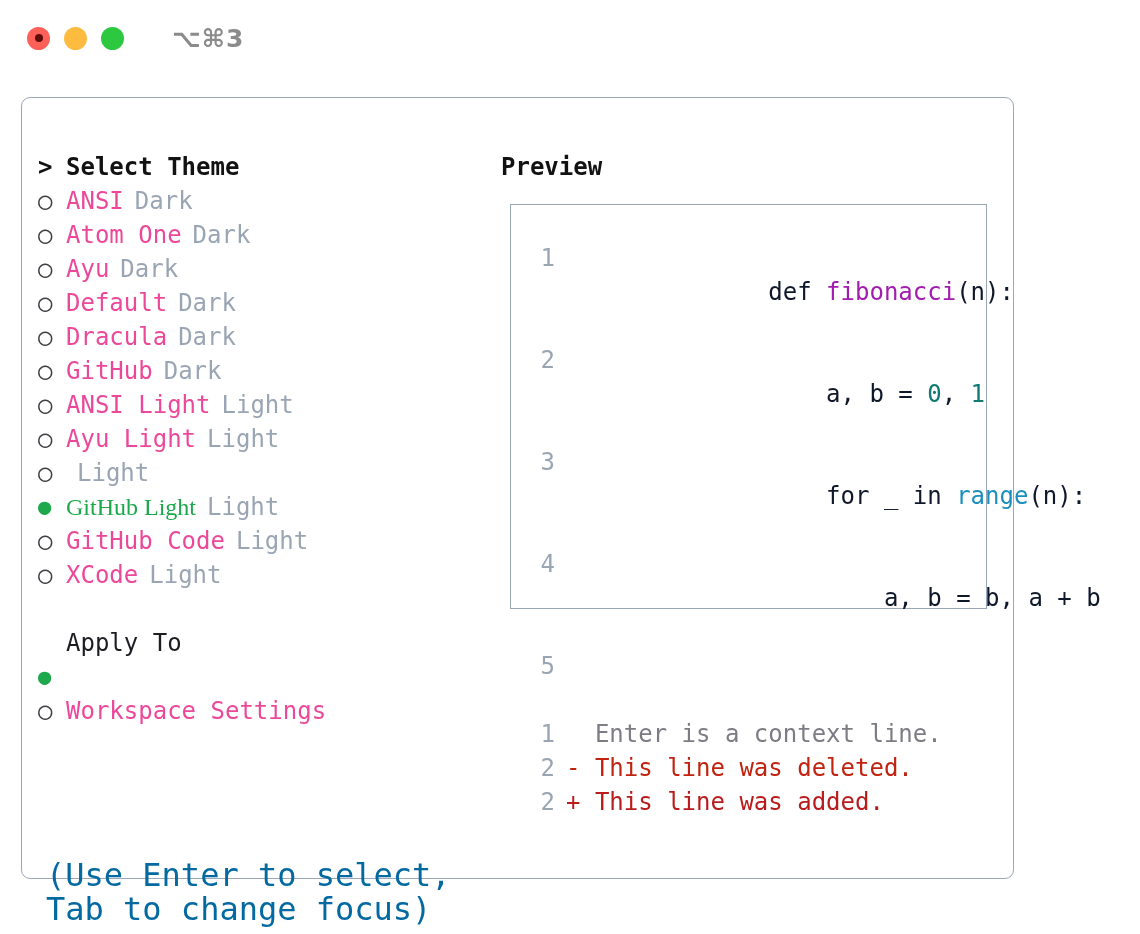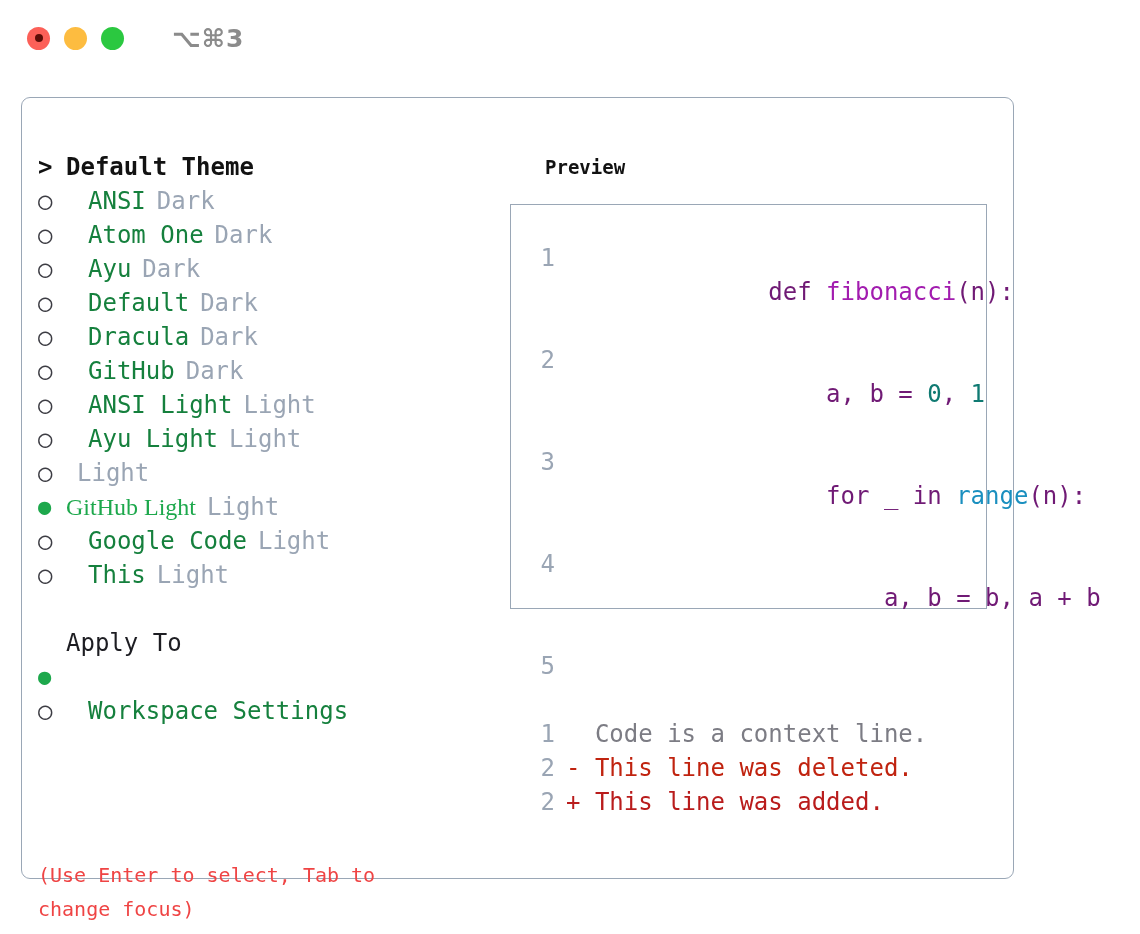--- a/index.html
+++ b/index.html
@@ -106,56 +106,55 @@
     font-size: 24px;
   }
   .marker-caret { font-weight: bold; color: #111111; }
   .marker-dot   { color: #1da84c; font-size: 22px; }
 
   .heading {
     font-weight: bold;
     color: #121212;
   }
 
-  .label      { color: #15803d; margin-left: 22px; }
+  .label      { color: #ec4899; }
   .label-sel  { color: #1da84c; font-family: Liberation Serif, serif; }
   .suffix     { color: #9aa5b4; padding-left: 11px; }
 
   .spacer { height: 34px; }
 
   .group-label {
     color: #1d1d22;
     padding-left: 28px;
     text-align: center;
   }
 
   .hint {
     position: absolute;
-    left: 16px;
+    left: 24px;
     top: 760px;
     width: 420px;
-    font-size: 20px;
+    font-size: 32px;
     line-height: 34px;
-    color: #ef4444;
+    color: #0369a1;
   }
 
   
   .right-col {
     position: absolute;
     left: 479px;
     top: 52px;
     width: 500px;
   }
 
   .preview-title {
-    font-size: 19px;
+    font-size: 24px;
     font-weight: bold;
     color: #121212;
     line-height: 34px;
-    margin-left: 44px;
   }
 
   .code-box {
     position: absolute;
     left: 9px;
     top: 54px;
     width: 477px;
     height: 405px;
     border: 1.6px solid #9aa7b6;
     background: #ffffff;
@@ -181,21 +180,21 @@
     flex: 0 0 26px;
     text-align: right;
     color: #9aa5b4;
   }
 
   .code-text { padding-left: 11px; color: #32323a; }
 
   .tok-fn    { color: #a21caf; }
   .tok-num   { color: #0f7a72; }
   .tok-call  { color: #1a8fbf; }
-  .tok-plain { color: #701a75; }
+  .tok-plain { color: #0f172a; }
 
   .diff-ctx { color: #7c7c84; }
   .diff-del { color: #c0230f; }
   .diff-add { color: #b91c1c; }
 
   .blank-line { height: 34px; }
 </style>
 </head>
 <body>
 
@@ -208,21 +207,21 @@
   <span class="shortcut">⌥⌘3</span>
 </div>
 
 <div class="panel">
   <div class="columns">
 
     <div class="left-col">
 
       <div class="row">
         <span class="marker marker-caret">&gt;</span>
-        <span class="heading">Default Theme</span>
+        <span class="heading">Select Theme</span>
       </div>
 
       <div class="row">
         <span class="marker">○</span>
         <span class="label">ANSI</span>
         <span class="suffix">Dark</span>
       </div>
 
       <div class="row">
         <span class="marker">○</span>
@@ -272,27 +271,27 @@
       </div>
 
       <div class="row">
         <span class="marker marker-dot">●</span>
         <span class="label-sel">GitHub Light</span>
         <span class="suffix">Light</span>
       </div>
 
       <div class="row">
         <span class="marker">○</span>
-        <span class="label">Google Code</span>
-        <span class="suffix">Light</span>
-      </div>
-
-      <div class="row">
-        <span class="marker">○</span>
-        <span class="label">This</span>
+        <span class="label">GitHub Code</span>
+        <span class="suffix">Light</span>
+      </div>
+
+      <div class="row">
+        <span class="marker">○</span>
+        <span class="label">XCode</span>
         <span class="suffix">Light</span>
       </div>
 
       <div class="spacer"></div>
 
       <div class="row">
         <span class="group-label">Apply To</span>
       </div>
 
       <div class="row">
@@ -342,21 +341,21 @@
           </div>
 
           <div class="code-line">
             <span class="lineno">5</span>
           </div>
 
           <div class="blank-line"></div>
 
           <div class="code-line">
             <span class="lineno">1</span>
-            <span class="code-text diff-ctx">  Code is a context line.</span>
+            <span class="code-text diff-ctx">  Enter is a context line.</span>
           </div>
 
           <div class="code-line">
             <span class="lineno">2</span>
             <span class="code-text diff-del"><span>-</span><span> This line was deleted.</span></span>
           </div>
 
           <div class="code-line">
             <span class="lineno">2</span>
             <span class="code-text diff-add"><span>+</span><span> This line was added.</span></span>

